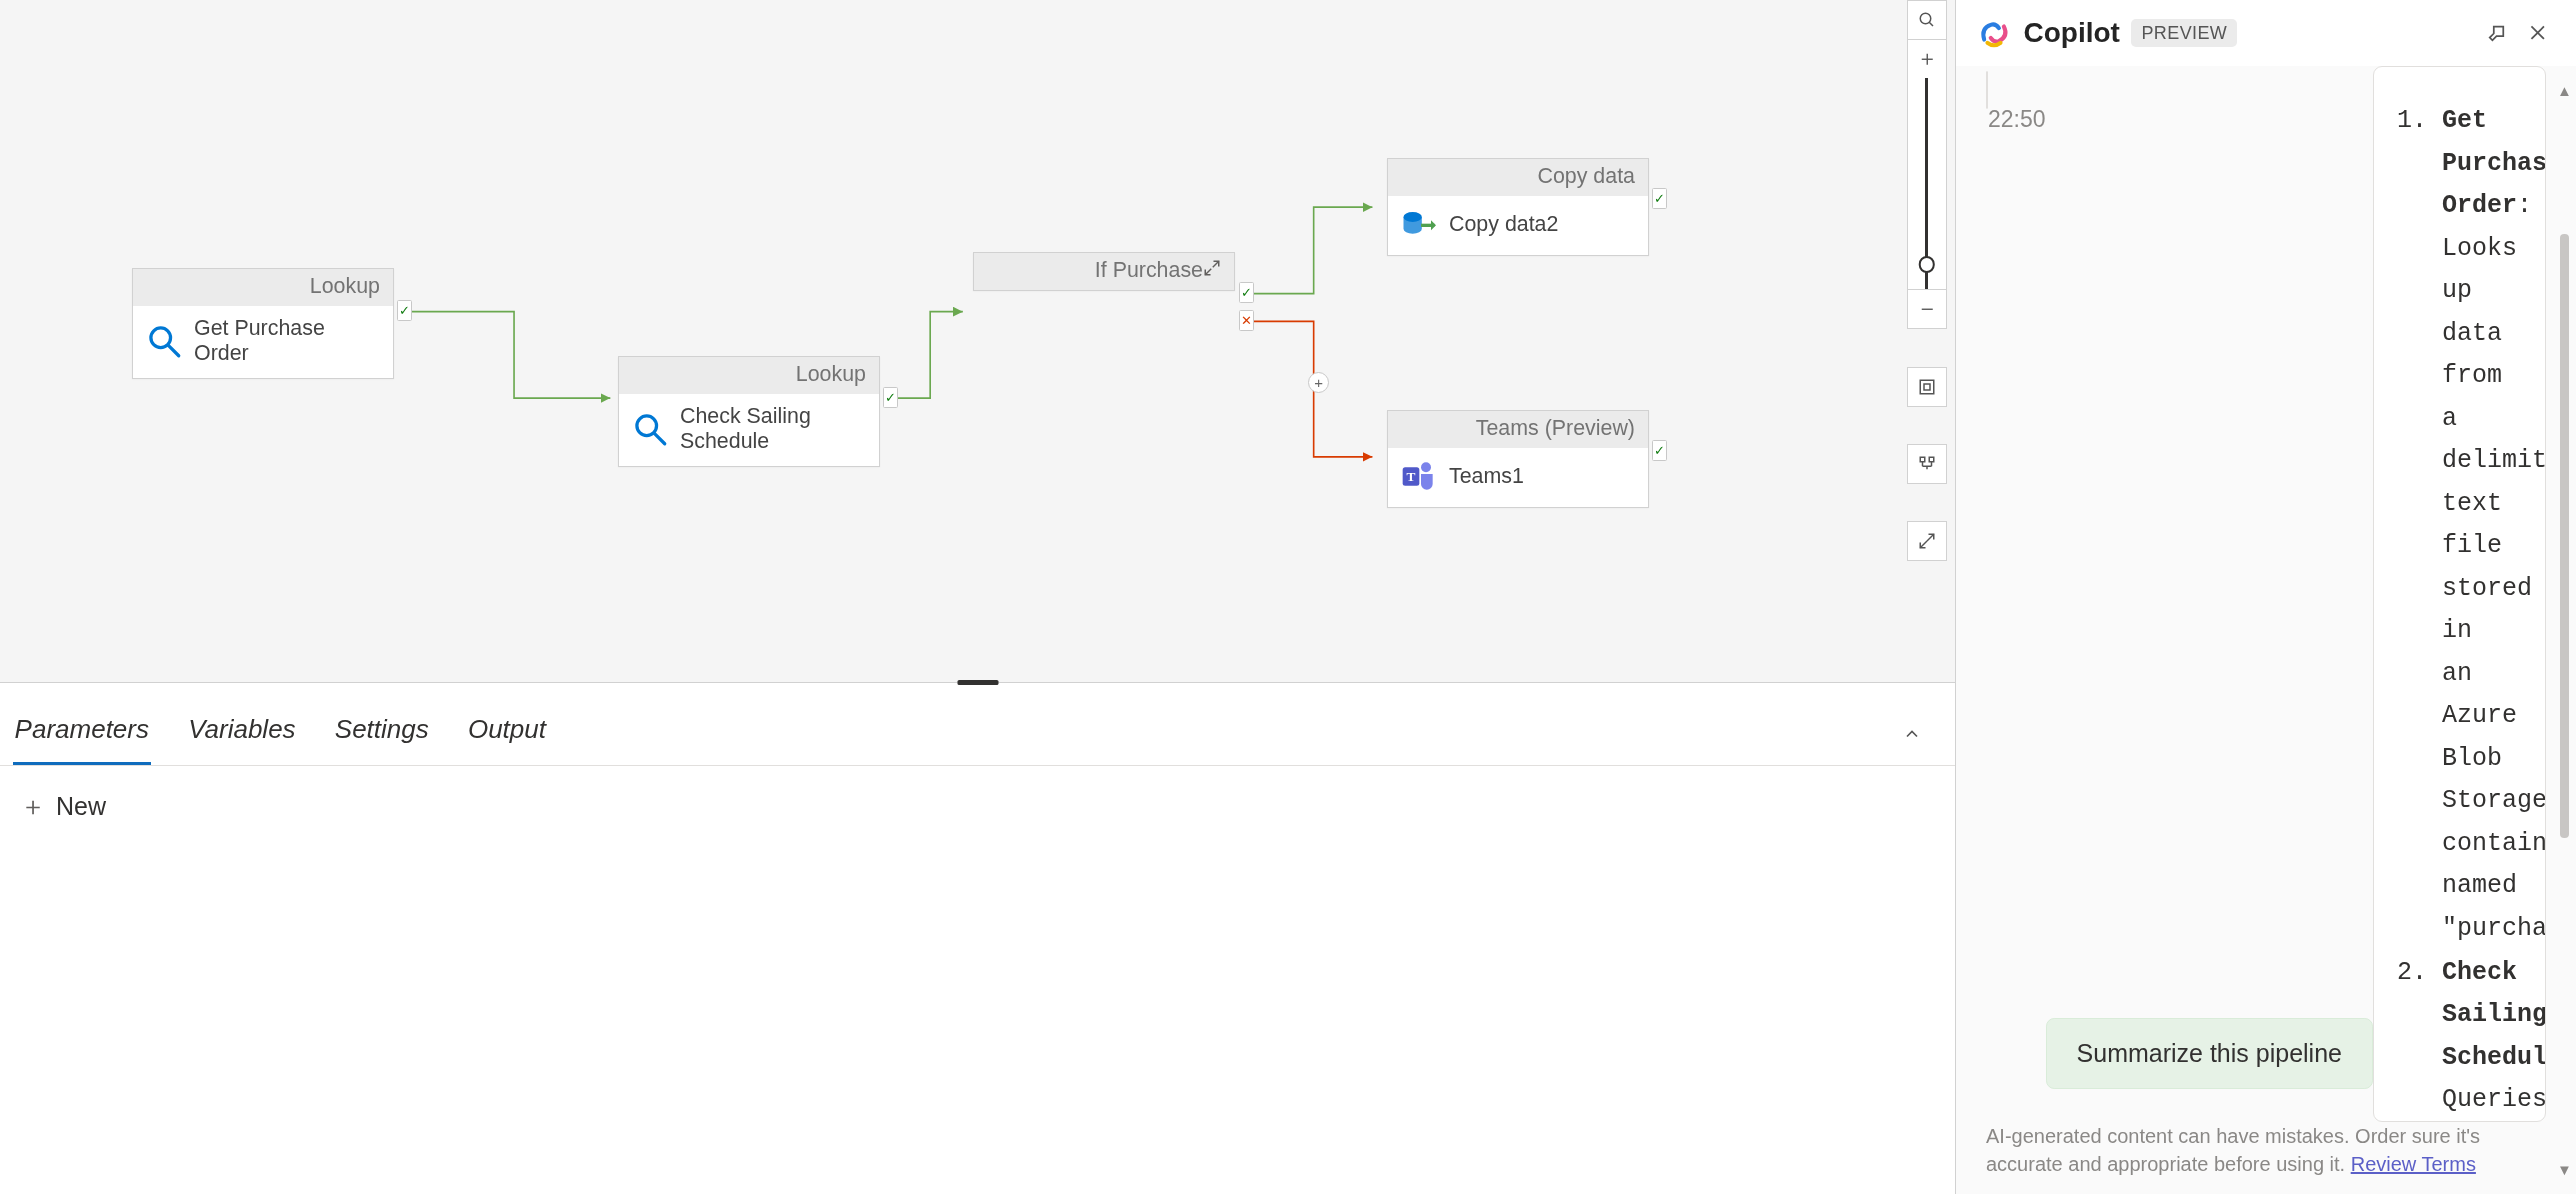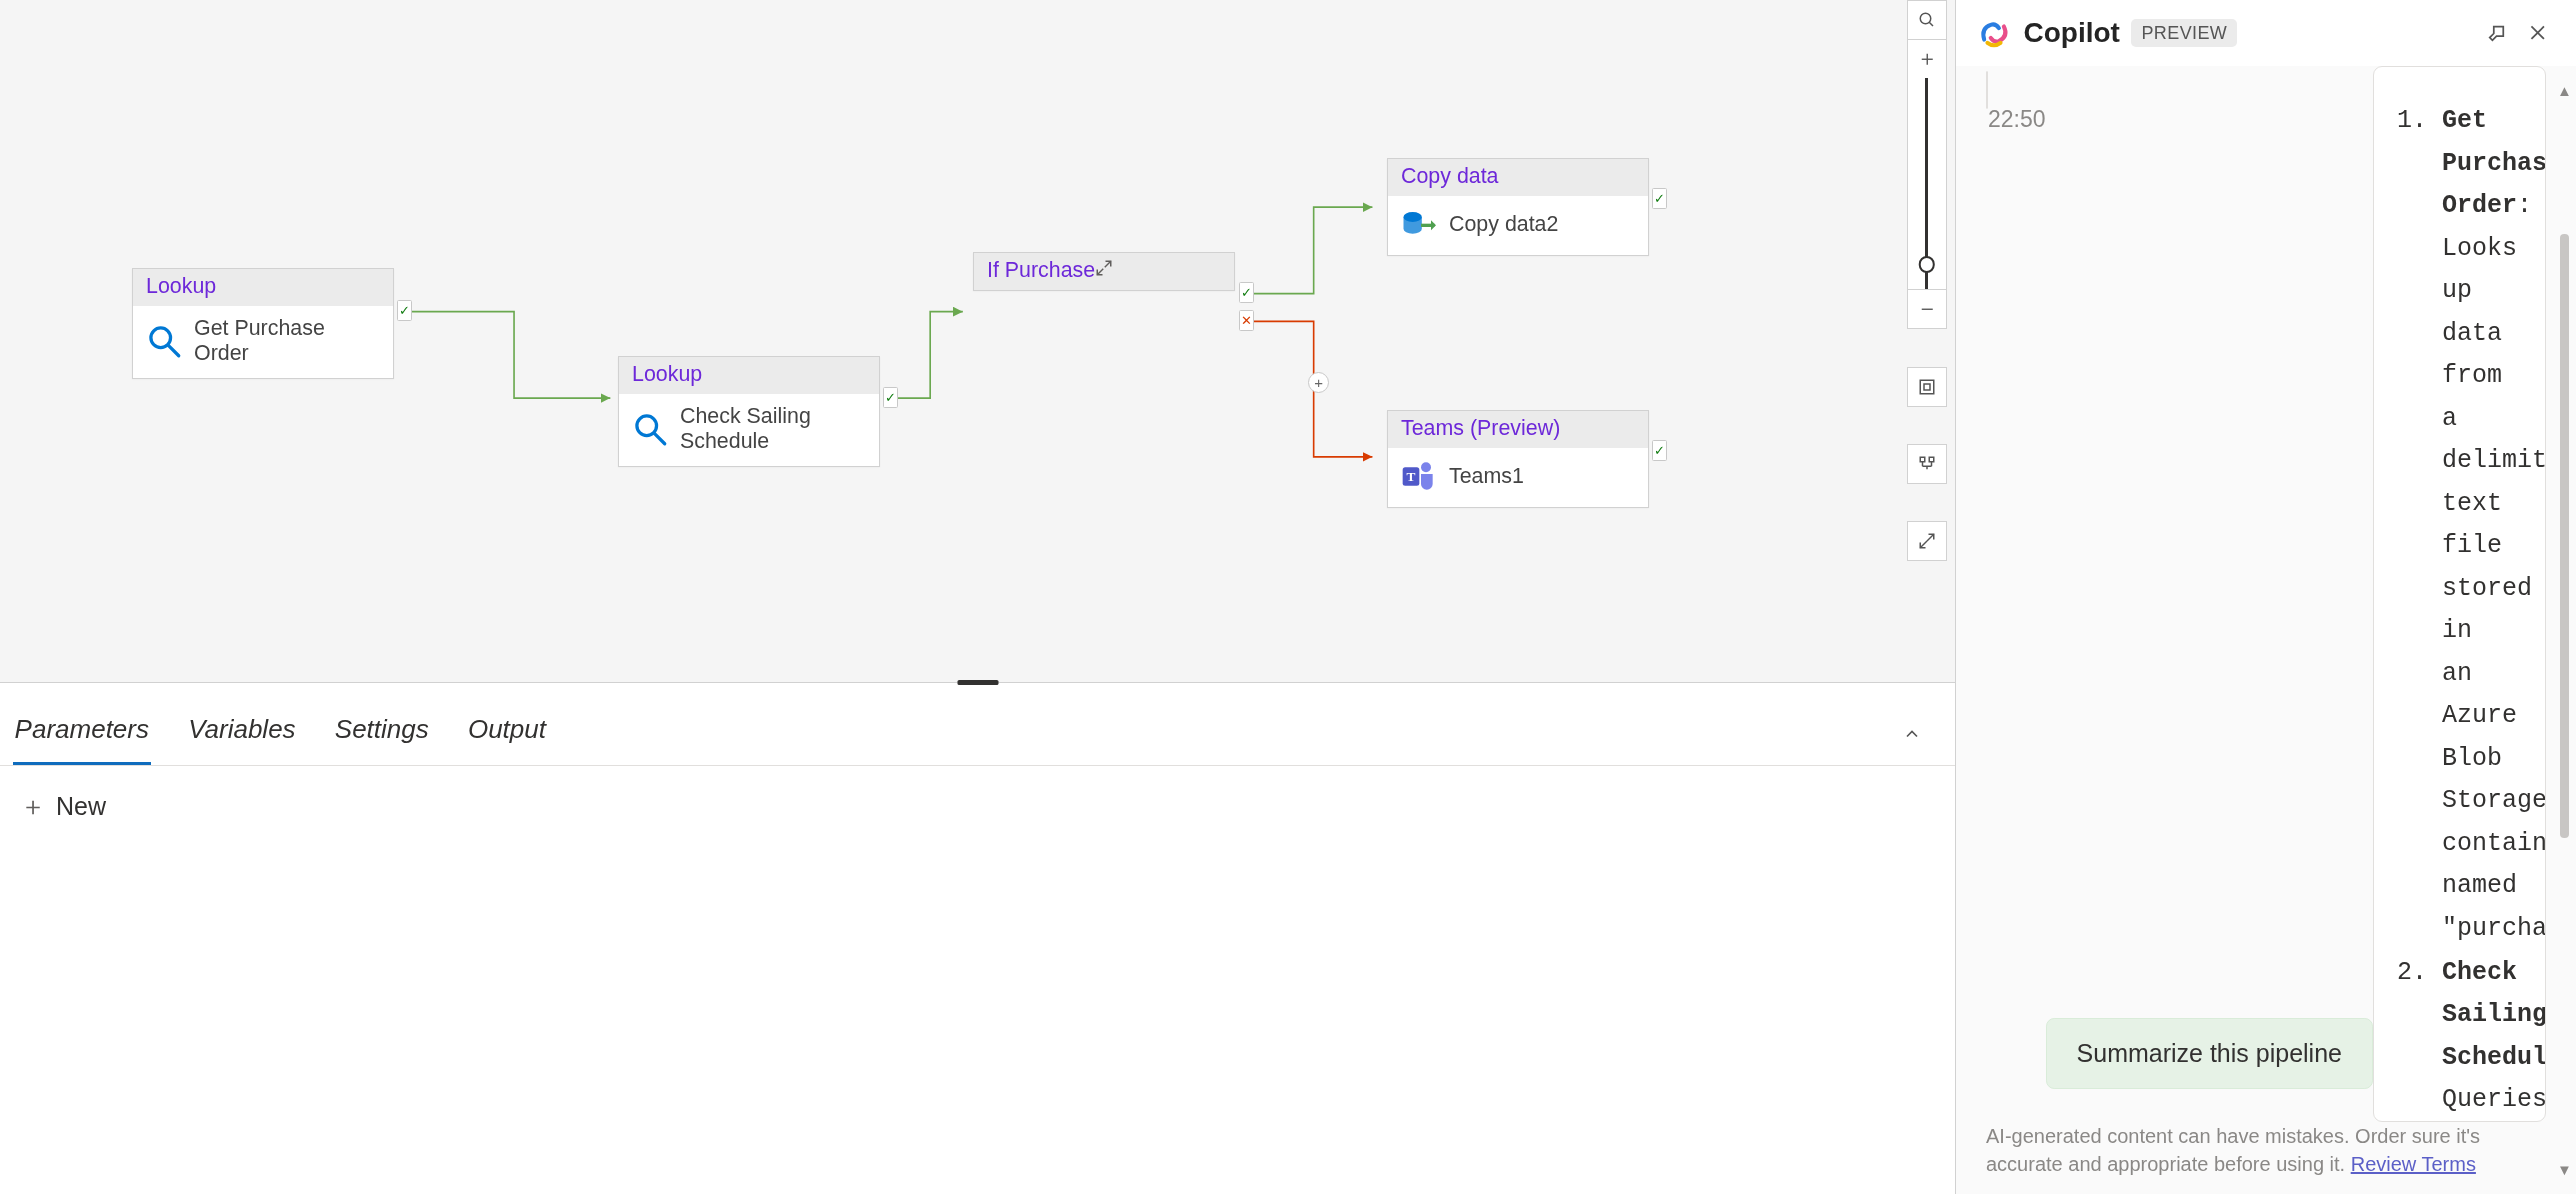--- a/index.html
+++ b/index.html
@@ -47,26 +47,26 @@
 
   .activity {
     position: absolute;
     width: 262px;
     background: #fff;
     border: 0.8px solid #d1d1d1;
     box-shadow: 0 0.8px 1.6px rgba(0,0,0,0.05);
   }
   .activity .header {
     background: #ebebeb;
-    color: #6d28d9;
+    color: #737373;
     font-size: 21.4px;
     padding: 5px 13px 6.6px 13px;
     display: flex;
     align-items: center;
-    justify-content: flex-start;
+    justify-content: flex-end;
   }
   .activity .body {
     display: flex;
     align-items: center;
     gap: 11.5px;
     padding: 10px 11.5px 11.5px 11.5px;
     font-size: 21.4px;
     color: #444;
   }
   .activity .body .act-icon {

